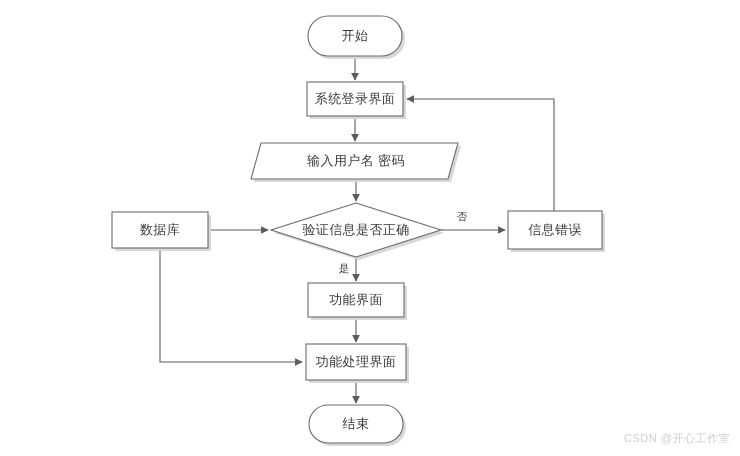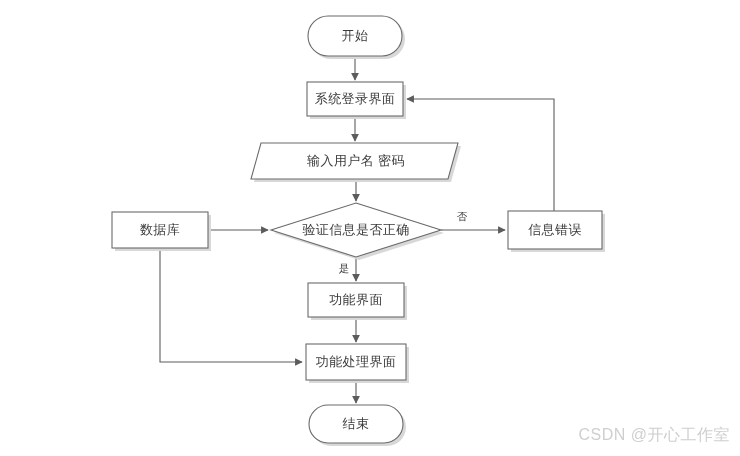--- a/index.html
+++ b/index.html
@@ -46,21 +46,21 @@
     font-size: 10.5px;
     fill: #3b3b3b;
     text-anchor: middle;
     dominant-baseline: middle;
   }
   .watermark-text {
     position: absolute;
     right: 10px;
     bottom: 10px;
     font-family: "Liberation Sans", "DejaVu Sans", sans-serif;
-    font-size: 16px;
+    font-size: 11px;
     color: #cfcfcf;
     letter-spacing: 0.5px;
     user-select: none;
     white-space: nowrap;
     margin-top: 34px;
   }
 </style>
 </head>
 <body>
 

